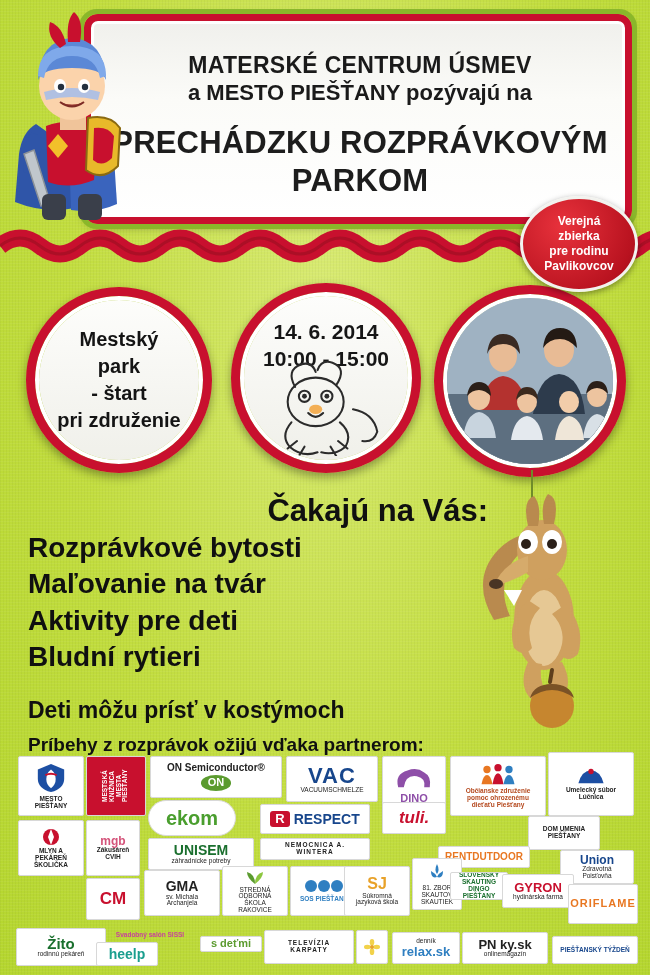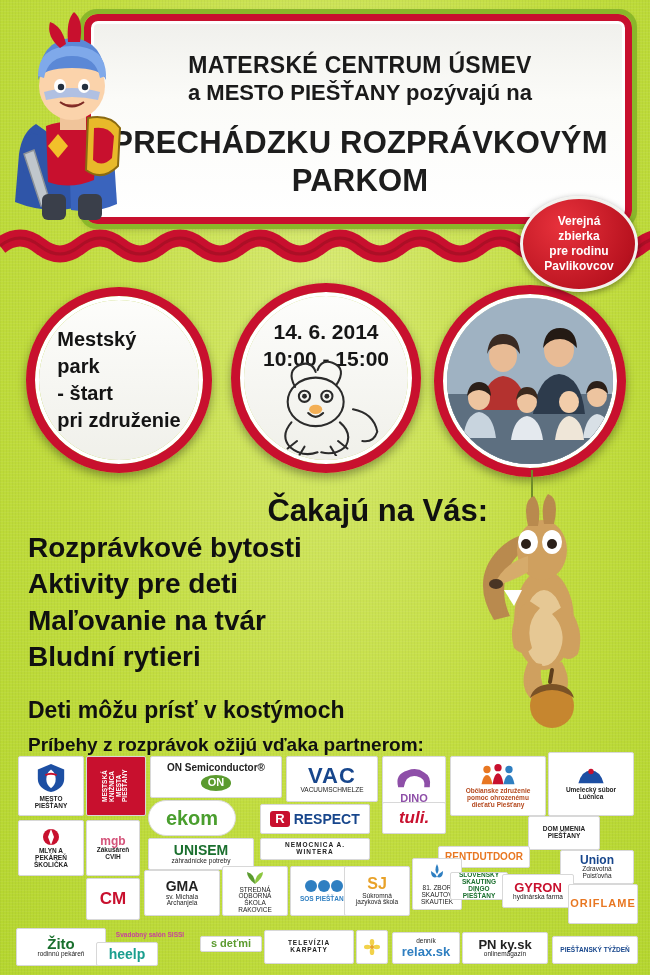--- a/index.html
+++ b/index.html
@@ -111,21 +111,21 @@
     position: absolute; inset: 13px; border-radius: 50%;
     background: linear-gradient(180deg,#fdfdfb 0%, #f0f0ea 100%);
     overflow: hidden;
     display: flex; align-items: center; justify-content: center;
   }
   #circle1 { left: 26px; top: 287px; width: 186px; height: 186px; }
   #circle2 { left: 231px; top: 283px; width: 190px; height: 190px; }
   #circle3 { left: 434px; top: 285px; width: 192px; height: 192px; }
 
   .c1-text {
-    font-size: 20px; font-weight: bold; color: #141414;
+    text-align: center; font-size: 20px; font-weight: bold; color: #141414;
     line-height: 1.35;
   }
   .c2-date {
     position: absolute; top: 22px; left: 0; right: 0;
     text-align: center; font-size: 21px; font-weight: bold; color: #161616;
     line-height: 1.3;
   }
 
   
   .photo {
@@ -318,22 +318,22 @@
           <path d="M139 96 q2 -13 11 -13 q10 0 11 13 q-5 -6 -11 -6 q-6 0 -11 6z" fill="#2b1f18"></path>
           <path d="M136 140 q3 -22 14 -24 q13 2 15 24z" fill="#d8e0e6"></path>
         </svg>
       </div>
     </div>
   </div>
 
   <div class="main-text">
     <div class="mt-head">Čakajú na Vás:</div>
     <div class="mt-li">Rozprávkové bytosti</div>
+    <div class="mt-li">Maľovanie na tvár</div>
     <div class="mt-li">Aktivity pre deti</div>
-    <div class="mt-li">Maľovanie na tvár</div>
     <div class="mt-li">Bludní rytieri</div>
     <div class="mt-sub">Deti môžu prísť v kostýmoch</div>
     <div class="mt-partners">Príbehy z rozprávok ožijú vďaka partnerom:</div>
   </div>
 
   <svg class="squirrel" viewBox="0 0 170 270">
 
     <path d="M66 0 L66 46" stroke="#6f8b2a" stroke-width="2"></path>
 
     <path d="M28 150 q-24 -40 4 -70 q26 -26 52 -10 q-28 4 -40 26 q-12 24 0 50z" fill="#b98a4e"></path>

